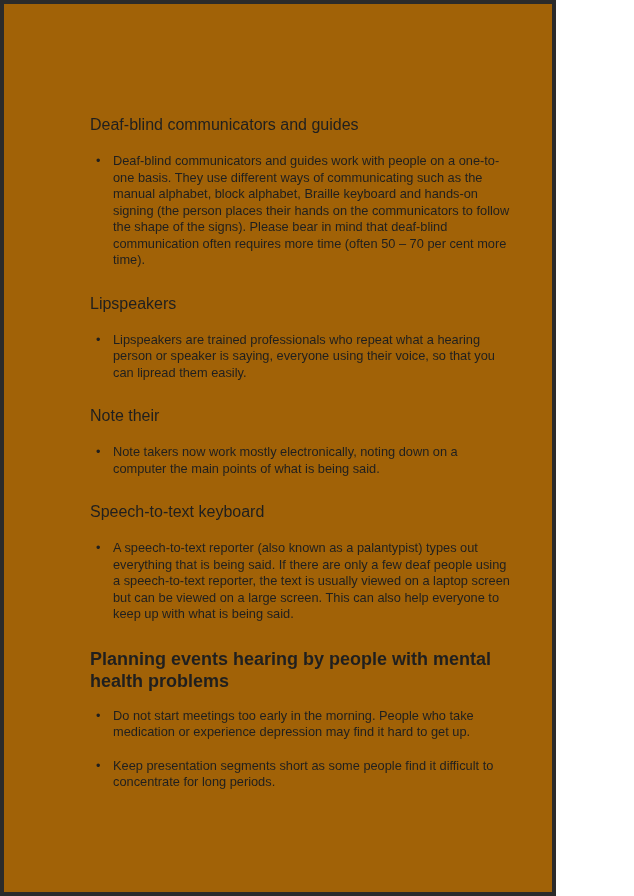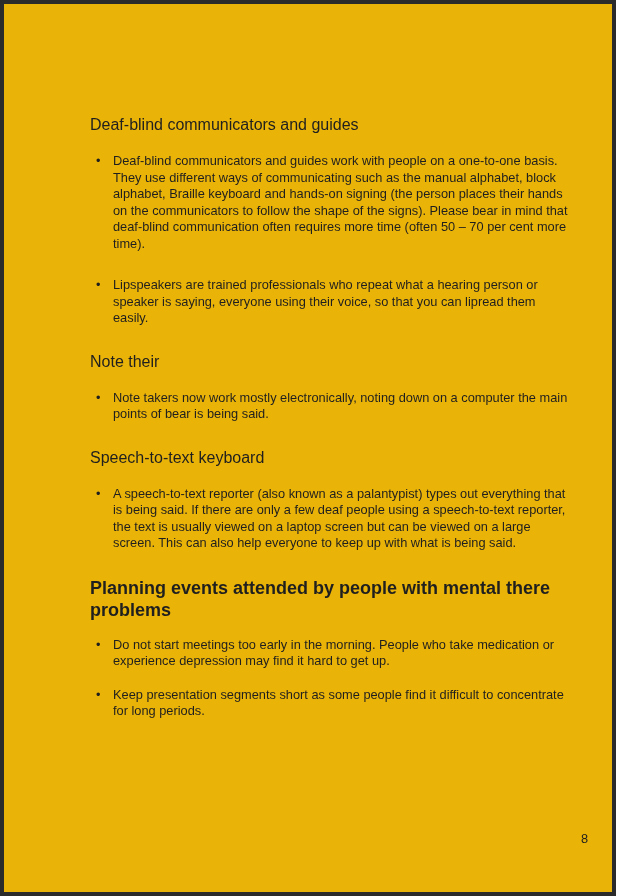--- a/index.html
+++ b/index.html
@@ -1,23 +1,23 @@
 <!DOCTYPE html>
 <html><head>
 <meta charset="utf-8">
 <style>
   * { margin: 0; padding: 0; box-sizing: border-box; }
   html, body { background: #ffffff; }
   body { font-family: "Liberation Sans", "DejaVu Sans", sans-serif; }
 
   .doc-page {
     position: relative;
-    width: 616px;
+    width: 556px;
     height: 896px;
-    background: #eab308;
+    background: #a16207;
     border: 4px solid #2b2b2b;
     overflow: hidden;
   }
 
   .doc-content {
     padding: 111px 39px 0 86px;
     color: #1f1f1f;
   }
 
   .doc-section { margin-bottom: 25px; }
@@ -79,50 +79,51 @@
       <h2 class="heading-2">Deaf-blind communicators and guides</h2>
       <ul class="bullet-list">
         <li class="bullet-item">
           <span class="bullet-marker">•</span>
           <span class="bullet-text">Deaf-blind communicators and guides work with people on a one-to-one basis. They use different ways of communicating such as the manual alphabet, block alphabet, Braille keyboard and hands-on signing (the person places their hands on the communicators to follow the shape of the signs). Please bear in mind that deaf-blind communication often requires more time (often 50 – 70 per cent more time).</span>
         </li>
       </ul>
     </section>
 
     <section class="doc-section">
+      <h2 class="heading-2">Lipspeakers</h2>
       <ul class="bullet-list">
         <li class="bullet-item">
           <span class="bullet-marker">•</span>
           <span class="bullet-text">Lipspeakers are trained professionals who repeat what a hearing person or speaker is saying, everyone using their voice, so that you can lipread them easily.</span>
         </li>
       </ul>
     </section>
 
     <section class="doc-section">
       <h2 class="heading-2">Note their</h2>
       <ul class="bullet-list">
         <li class="bullet-item">
           <span class="bullet-marker">•</span>
-          <span class="bullet-text">Note takers now work mostly electronically, noting down on a computer the main points of bear is being said.</span>
+          <span class="bullet-text">Note takers now work mostly electronically, noting down on a computer the main points of what is being said.</span>
         </li>
       </ul>
     </section>
 
     <section class="doc-section">
       <h2 class="heading-2">Speech-to-text keyboard</h2>
       <ul class="bullet-list">
         <li class="bullet-item">
           <span class="bullet-marker">•</span>
           <span class="bullet-text">A speech-to-text reporter (also known as a palantypist) types out everything that is being said. If there are only a few deaf people using a speech-to-text reporter, the text is usually viewed on a laptop screen but can be viewed on a large screen. This can also help everyone to keep up with what is being said.</span>
         </li>
       </ul>
     </section>
 
     <section class="doc-section">
-      <h1 class="heading-1">Planning events attended by people with mental there problems</h1>
+      <h1 class="heading-1">Planning events hearing by people with mental health problems</h1>
       <ul class="bullet-list">
         <li class="bullet-item">
           <span class="bullet-marker">•</span>
           <span class="bullet-text">Do not start meetings too early in the morning. People who take medication or experience depression may find it hard to get up.</span>
         </li>
         <li class="bullet-item">
           <span class="bullet-marker">•</span>
           <span class="bullet-text">Keep presentation segments short as some people find it difficult to concentrate for long periods.</span>
         </li>
       </ul>

